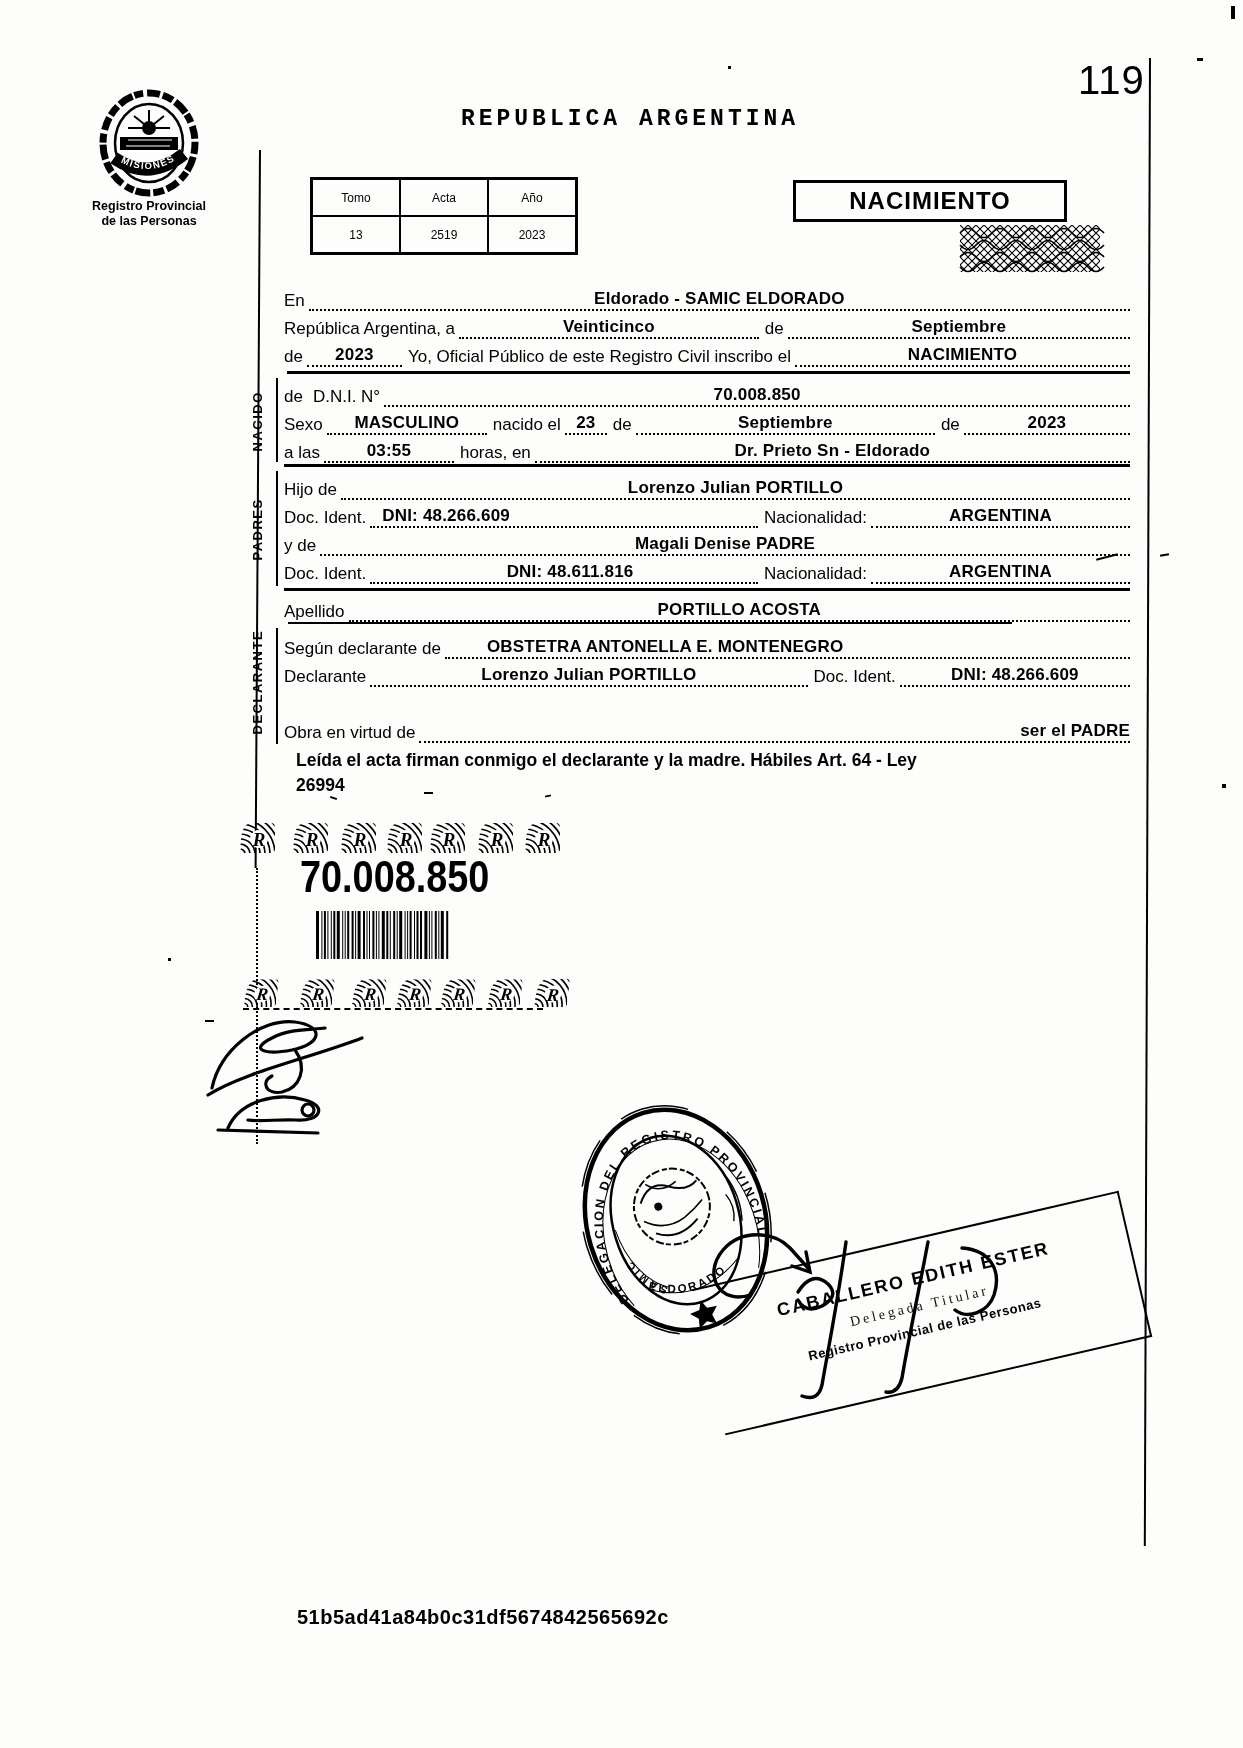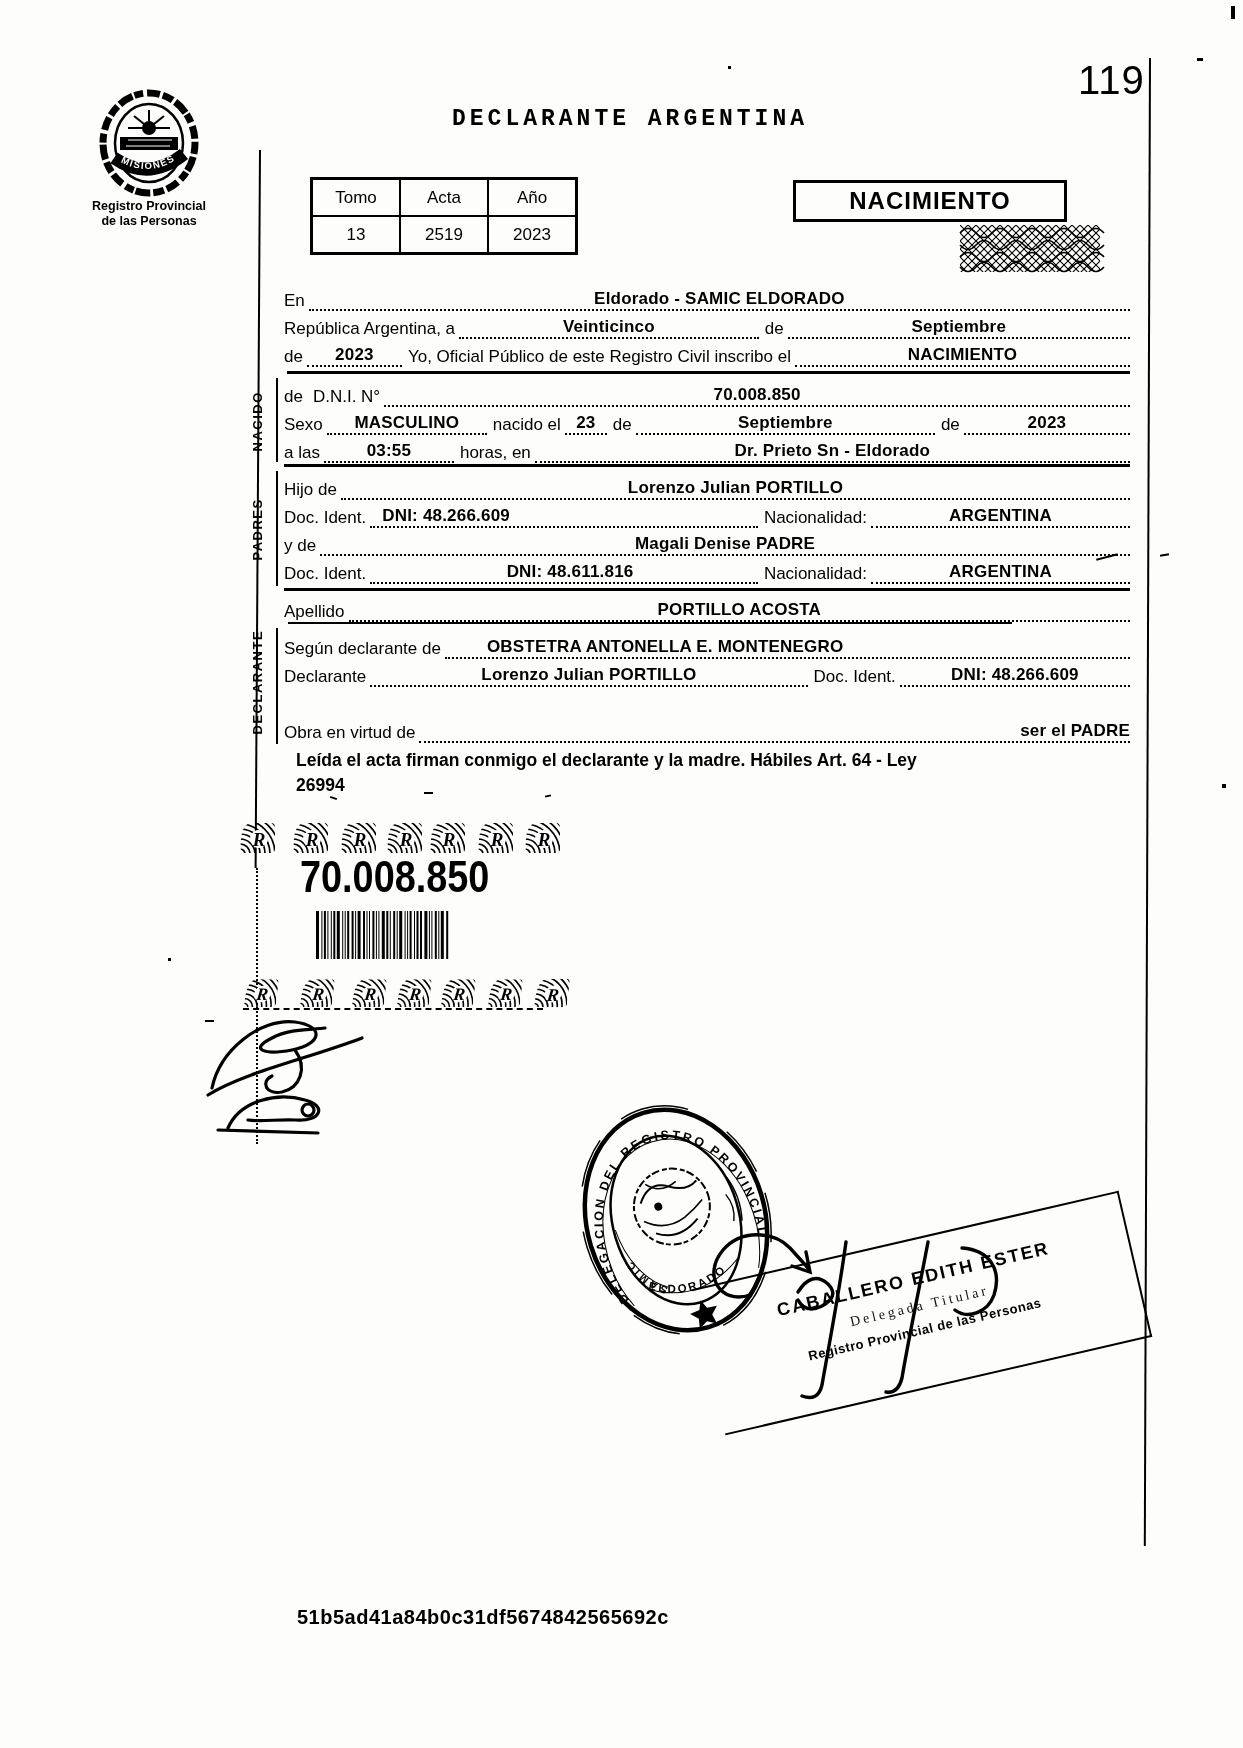--- a/index.html
+++ b/index.html
@@ -15,21 +15,21 @@
   .val{font-weight:bold;white-space:pre;letter-spacing:.2px;margin-top:16px;}
   .rule{position:absolute;background:#000;}
   .seclabel{position:absolute;font-size:13px;font-weight:bold;letter-spacing:1.5px;text-align:center;transform:rotate(-90deg);}
   .bracket{position:absolute;width:2px;background:#000;left:276px;}
   .speck{position:absolute;background:#000;}
   
   .title{position:absolute;left:410px;top:106px;width:440px;text-align:center;
          font-family:"Liberation Mono",monospace;font-weight:bold;font-size:23px;letter-spacing:4px;}
   .pagenum{position:absolute;left:1078px;top:58px;font-size:40px;font-weight:500;letter-spacing:1px;}
   .rectable{position:absolute;left:310px;top:177px;border:3px solid #000;border-collapse:collapse;}
-  .rectable td{border:2px solid #000;text-align:center;font-size:17px;width:84px;height:33px;}
+  .rectable td{border:2px solid #000;text-align:center;font-size:12px;width:84px;height:33px;}
   .nacbox{position:absolute;left:793px;top:180px;width:268px;height:36px;border:3px solid #000;
           display:flex;align-items:center;justify-content:center;font-size:24px;font-weight:bold;letter-spacing:1px;}
   .closing{position:absolute;left:296px;width:740px;font-size:17.5px;font-weight:bold;line-height:25px;}
   .bignum{position:absolute;left:300px;top:852px;font-size:44px;font-weight:bold;transform:scaleX(.86);transform-origin:left;}
   .hash{position:absolute;left:297px;top:1606px;font-size:20px;font-weight:bold;letter-spacing:.5px;}
   .rstamp{position:absolute;}
   .logo-caption{position:absolute;left:80px;top:199px;width:138px;text-align:center;font-size:12.5px;font-weight:bold;line-height:15px;}
   
   .offstamp{position:absolute;left:703px;top:1238px;width:436px;height:146px;
             border:2px solid #000;border-left:none;transform:rotate(-13deg);}
@@ -101,21 +101,21 @@
     <path id="misionespath" d="M16,68 Q51,92 86,64" fill="none" stroke="#000" stroke-width="13"></path>
     <text font-size="9.5" font-weight="bold" fill="#fff" letter-spacing="1.5" font-family="Liberation Sans,sans-serif">
       <textPath href="#misionespath" startOffset="10%">MISIONES</textPath>
     </text>
   </svg>
   <div class="logo-caption">
     <div>Registro Provincial</div>
     <div>de las Personas</div>
   </div>
 
-  <div class="title">DECLARANTE ARGENTINA</div>
+  <div class="title">REPUBLICA ARGENTINA</div>
   <div class="pagenum">119</div>
 
   <table class="rectable">
     <tbody>
         <tr>
       <td>Tomo</td>
       <td>Acta</td>
       <td>Año</td>
     </tr>
     <tr>

